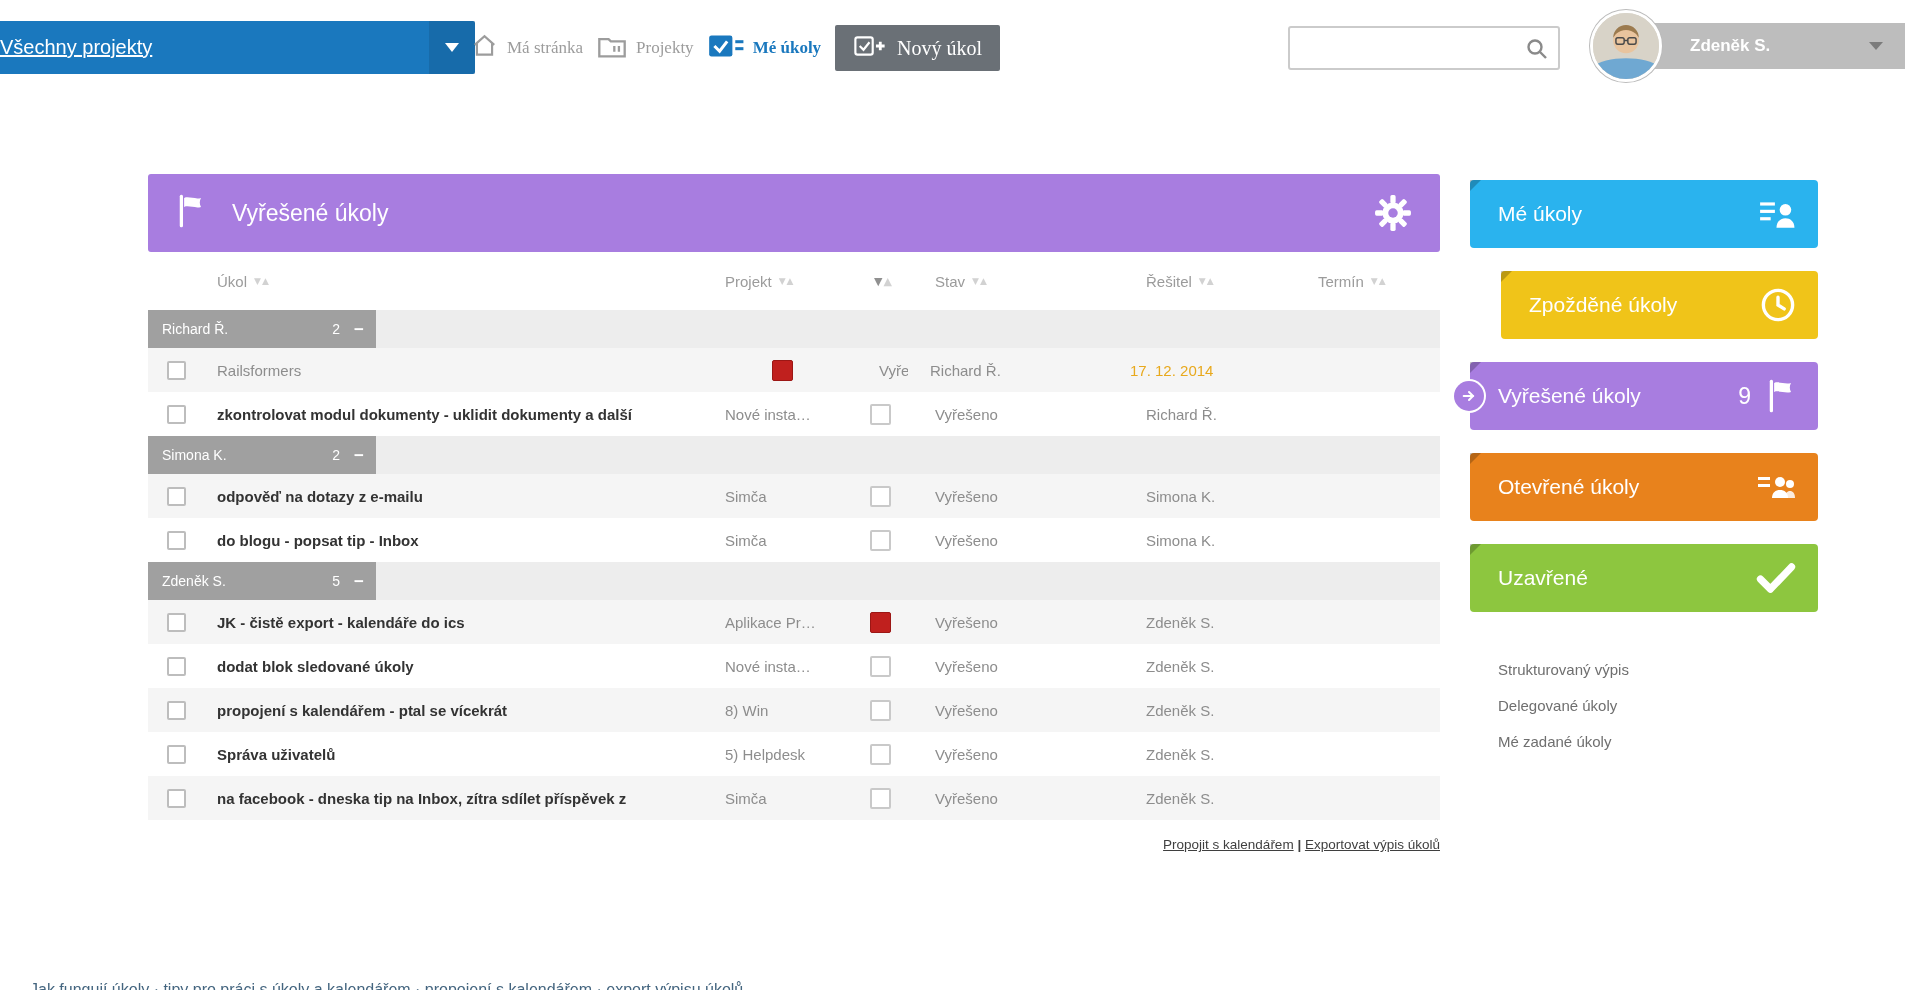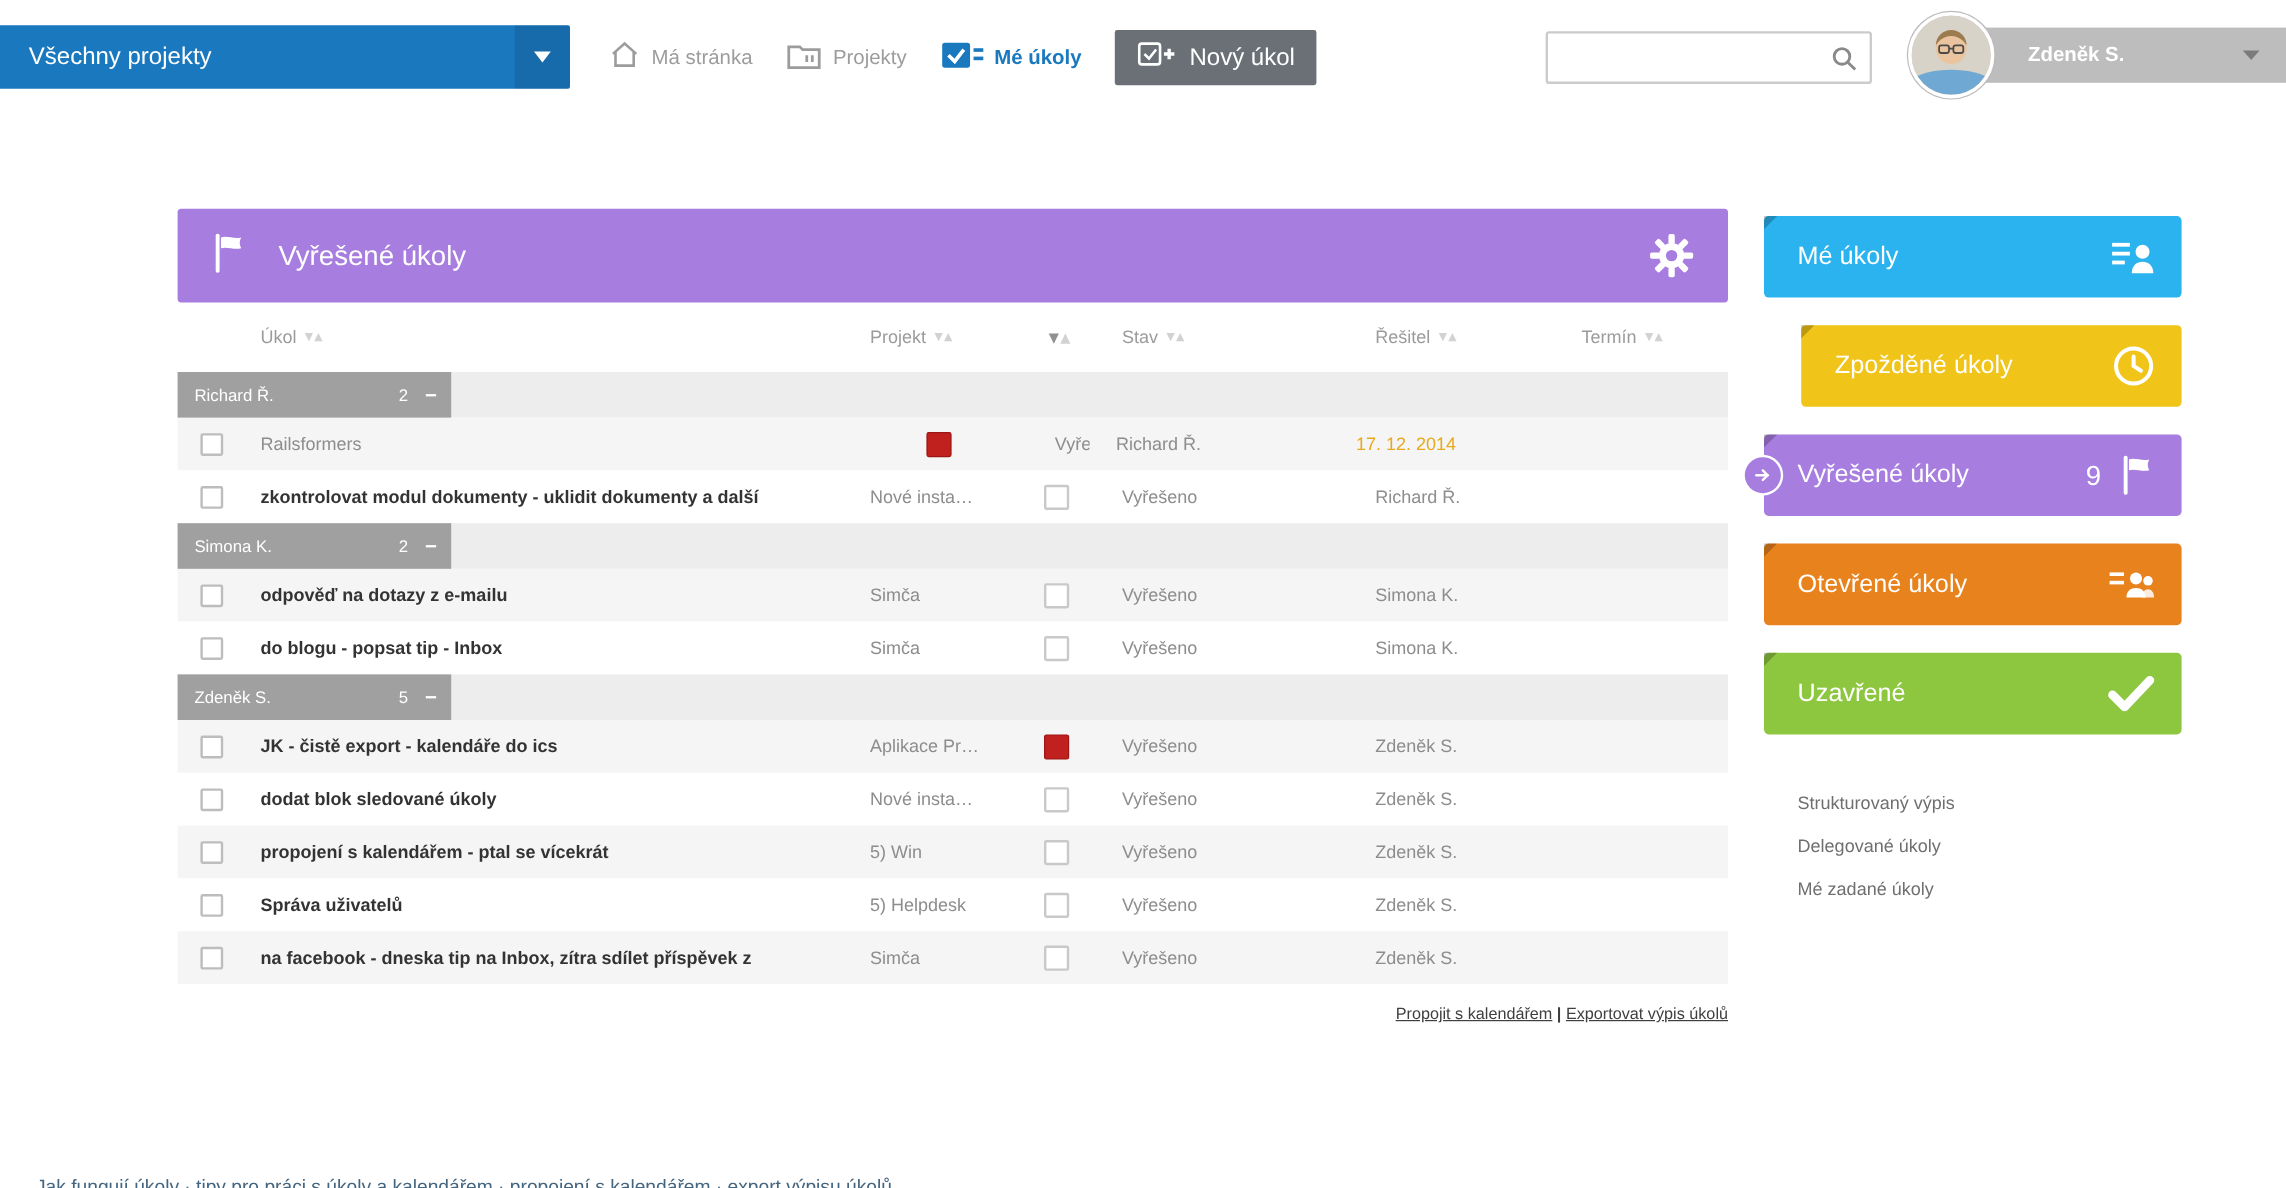--- a/index.html
+++ b/index.html
@@ -6,28 +6,28 @@
   html,body { width:1905px; height:990px; }
   body {
     position:relative; overflow:hidden; background:#fff;
     font-family:"Liberation Sans","DejaVu Sans",sans-serif; color:#333;
   }
   
   .topnav { position:absolute; left:0; top:0; width:100%; height:96px; background:#fff; }
   .proj-select {
     position:absolute; left:0; top:21px; width:475px; height:53px;
     background:#1a78be; color:#fff; display:flex; align-items:center;
-    font-size:20px; padding-left:24px; cursor:pointer; border-radius:0 2px 2px 0;
+    font-size:20px; cursor:pointer; border-radius:0 2px 2px 0;text-decoration:underline;
   }
   .proj-select .chev-box {
     position:absolute; right:0; top:0; width:46px; height:100%;
     background:rgba(0,0,0,0.10); display:flex; align-items:center; justify-content:center;
   }
   .tri-down { width:0; height:0; border-left:7px solid transparent; border-right:7px solid transparent; border-top:9px solid #fff; }
-  .nav-items { position:absolute; left:507px; top:25px; height:46px; display:flex; align-items:center; gap:28px; }
+  .nav-items { position:absolute; left:471px; top:25px; height:46px; display:flex; align-items:center; gap:14px;font-family:Liberation Serif, serif; }
   .nav-item { display:flex; align-items:center; gap:9px; color:#9c9c9c; font-size:17px; cursor:pointer; white-space:nowrap; }
   .nav-item.active { color:#1a78be; font-weight:bold; }
   .new-task {
     background:#6a7076; color:#fff; height:46px; padding:0 18px; border-radius:2px;
     display:flex; align-items:center; gap:10px; font-size:20px; cursor:pointer;
   }
   .searchbox {
     position:absolute; left:1288px; top:26px; width:272px; height:44px;
     border:2px solid #cbcbcb; border-radius:3px; background:#fff;
   }
@@ -361,21 +361,21 @@
       </div>
     <div class="c-stav t-gray">Vyřešeno</div>
     <div class="c-res t-gray">Zdeněk S.</div>
     <div class="c-term t-date"></div>
   </div>
   <div class="grid task-row alt">
     <div>
         <span class="checkbox"></span>
       </div>
     <div class="c-title t-title">propojení s kalendářem - ptal se vícekrát</div>
-    <div class="c-proj t-gray">5) Win</div>
+    <div class="c-proj t-gray">8) Win</div>
     <div class="c-prio">
         <span class="prio"></span>
       </div>
     <div class="c-stav t-gray">Vyřešeno</div>
     <div class="c-res t-gray">Zdeněk S.</div>
     <div class="c-term t-date"></div>
   </div>
   <div class="grid task-row">
     <div>
         <span class="checkbox"></span>

